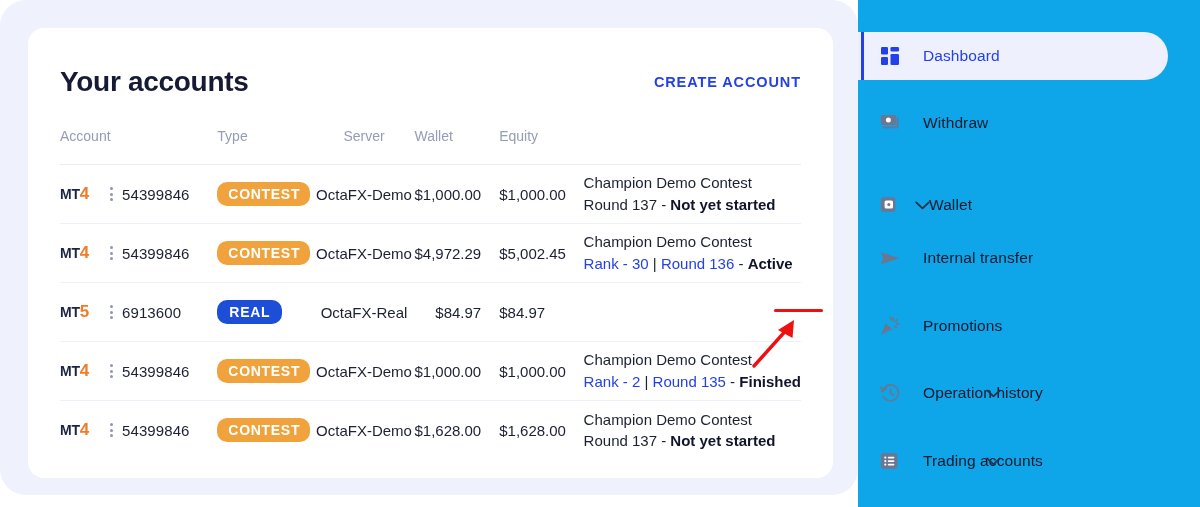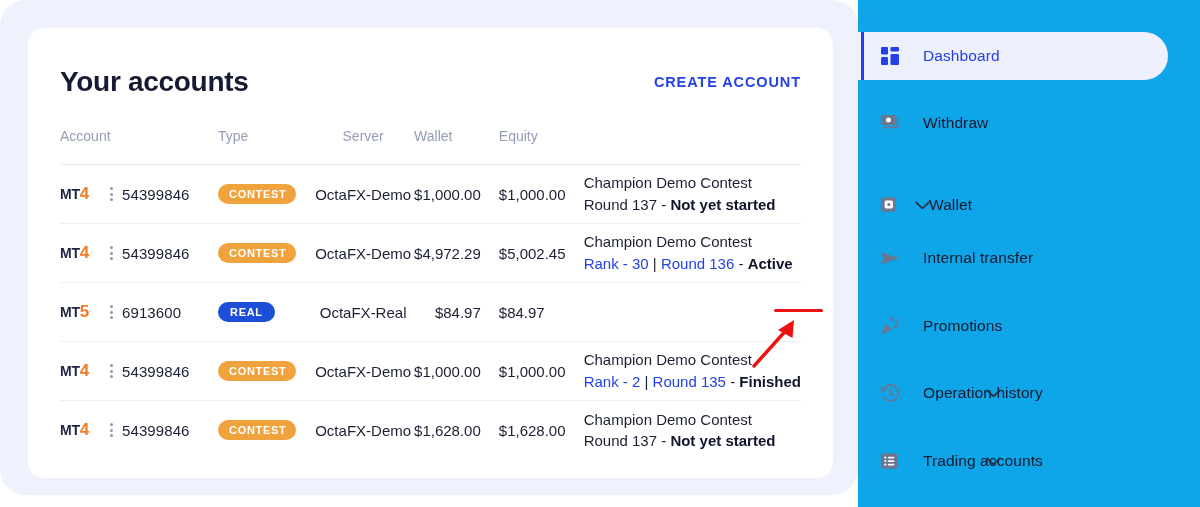--- a/index.html
+++ b/index.html
@@ -77,21 +77,21 @@
   }
   .dots-menu i {
     display: block; width: 3px; height: 3px; border-radius: 50%;
     background: #8e96b3;
   }
   .acct-num { font-size: 15px; color: #1c2033; letter-spacing: 0.1px; }
 
   
   .badge {
     display: inline-block; border-radius: 10px; color: #ffffff;
-    font-size: 11px; font-weight: 700; letter-spacing: 0.7px;
+    font-size: 14px; font-weight: 700; letter-spacing: 0.7px;
     padding: 4px 10px 4px 11px; text-align: center;
   }
   .badge.contest { background: #f0a33c; }
   .badge.real    { background: #1d4ed8; padding: 4px 12px; }
 
   .cell-server  { font-size: 15.5px; color: #1c2033; }
   .cell-center  { text-align: center; }
   .cell-money   { font-size: 15.5px; color: #1c2033; text-align: left; }
   .cell-money.r { text-align: right; padding-right: 18px; }
 

